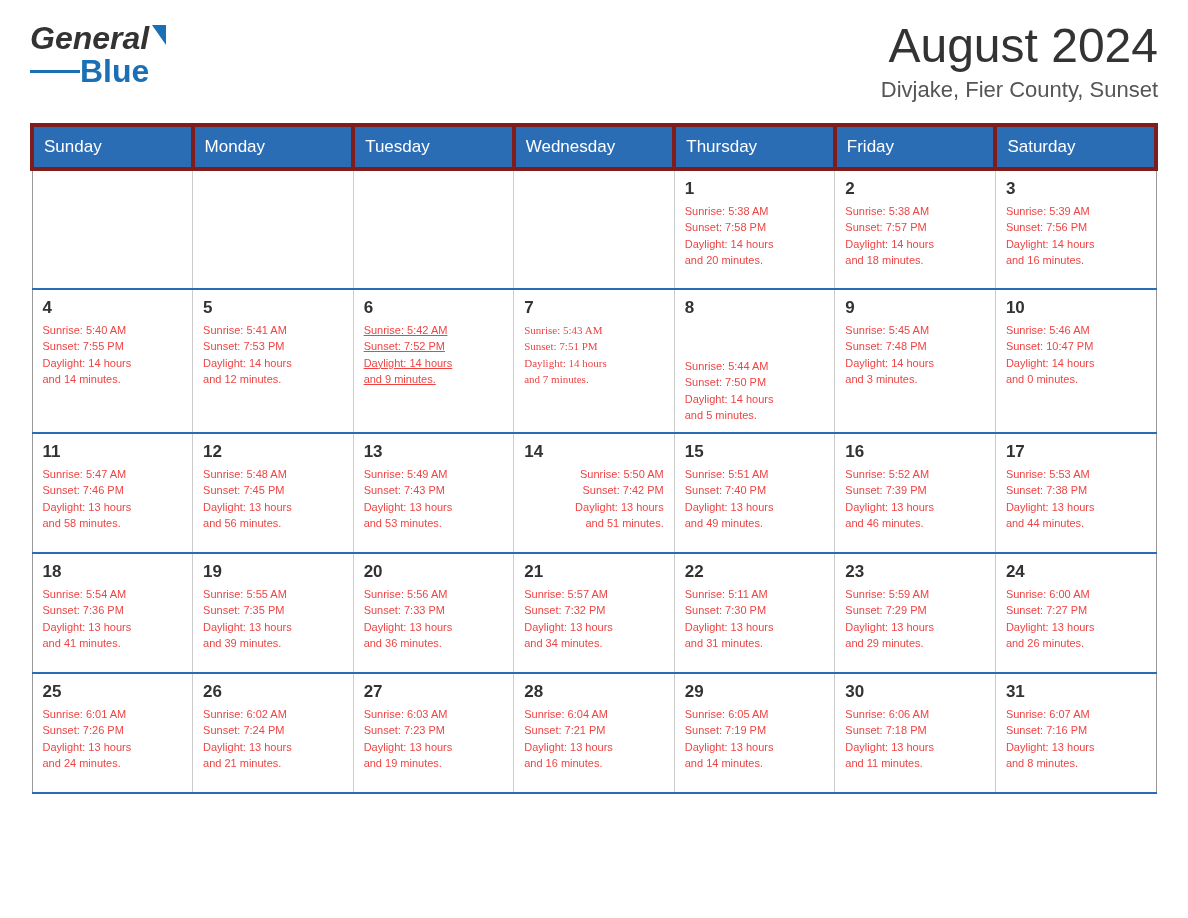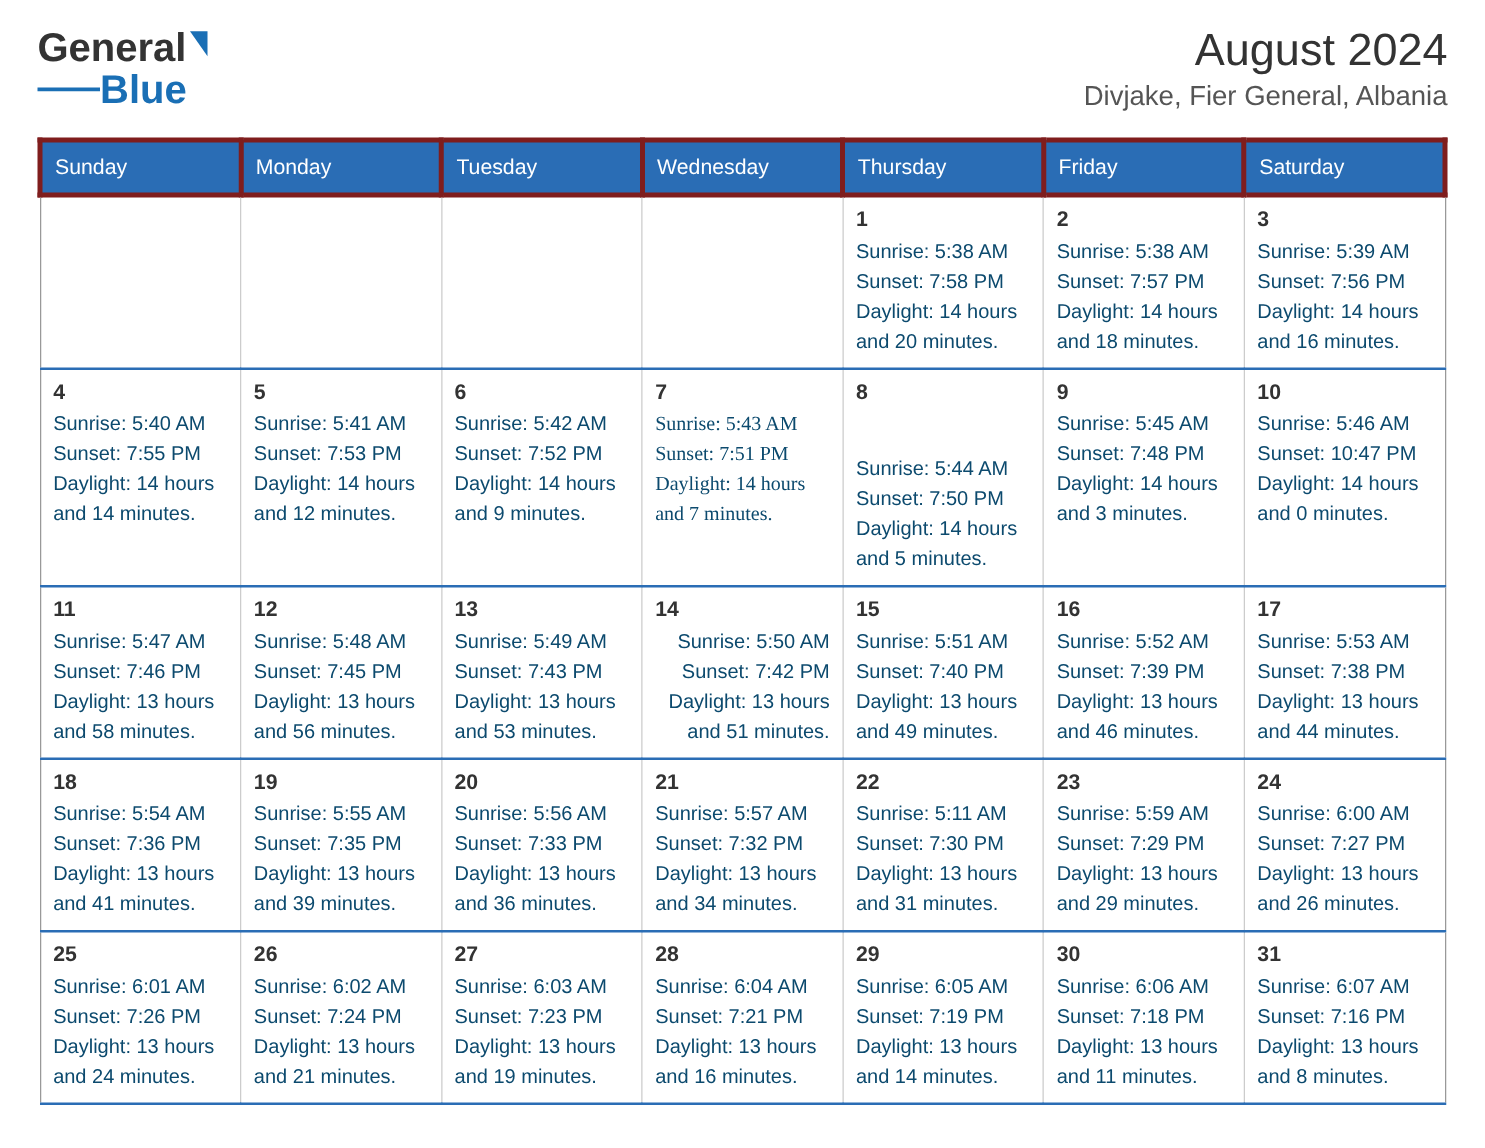--- a/index.html
+++ b/index.html
@@ -18,21 +18,21 @@
     }
     .logo {
       display: flex;
       flex-direction: column;
       align-items: flex-start;
     }
     .title-area {
       text-align: right;
     }
     .month-title {
-      font-size: 36px;
+      font-size: 48px;
       font-weight: normal;
       color: #333;
       line-height: 1.1;
     }
     .location-title {
       font-size: 22px;
       color: #555;
       margin-top: 4px;
     }
     .calendar {
@@ -67,45 +67,45 @@
     .calendar tbody td:last-child {
       border-right: none;
     }
     .day-num {
       font-size: 17px;
       font-weight: bold;
       color: #333;
       margin-bottom: 4px;
     }
     .day-info {
-      font-size: 16px;
+      font-size: 11px;
       line-height: 1.5;
-      color: #0c4a6e;
+      color: #ef4444;
     }
     .empty-cell {
       background: #fff;
     }
   </style>
 </head>
 <body>
 
 <div class="header-area">
   <div class="logo">
-    <div style="display:flex; align-items:center;">
+    <div style="display:flex; align-items:center;font-style:italic;">
       <span style="font-size:32px; font-weight:bold; color:#333;">General</span>
       <span style="display:inline-block; width:0; height:0; border-left:14px solid transparent; border-right:0; border-top:20px solid #1a6fb5; margin-left:3px; margin-top:-8px;"></span>
     </div>
     <div style="display:flex; align-items:center; margin-top:-4px;">
       <span style="display:inline-block; width:50px; height:3px; background:#1a6fb5; margin-right:0;"></span>
       <span style="font-size:32px; font-weight:bold; color:#1a6fb5; margin-left:0;">Blue</span>
     </div>
   </div>
   <div class="title-area">
     <div class="month-title">August 2024</div>
-    <div class="location-title">Divjake, Fier General, Albania</div>
+    <div class="location-title">Divjake, Fier County, Sunset</div>
   </div>
 </div>
 
 <table class="calendar">
   <thead>
     <tr>
       <th>Sunday</th>
       <th>Monday</th>
       <th>Tuesday</th>
       <th>Wednesday</th>
@@ -152,21 +152,21 @@
         </td>
         <td>
           <div class="day-num">5</div>
           <div class="day-info" style="white-space: pre-line;">Sunrise: 5:41 AM
 Sunset: 7:53 PM
 Daylight: 14 hours
 and 12 minutes.</div>
         </td>
         <td>
           <div class="day-num">6</div>
-          <div class="day-info" style="white-space: pre-line;">Sunrise: 5:42 AM
+          <div class="day-info" style="white-space: pre-line; text-decoration: underline;">Sunrise: 5:42 AM
 Sunset: 7:52 PM
 Daylight: 14 hours
 and 9 minutes.</div>
         </td>
         <td>
           <div class="day-num">7</div>
           <div class="day-info" style="white-space: pre-line; font-family: Liberation Serif, serif;">Sunrise: 5:43 AM
 Sunset: 7:51 PM
 Daylight: 14 hours
 and 7 minutes.</div>

